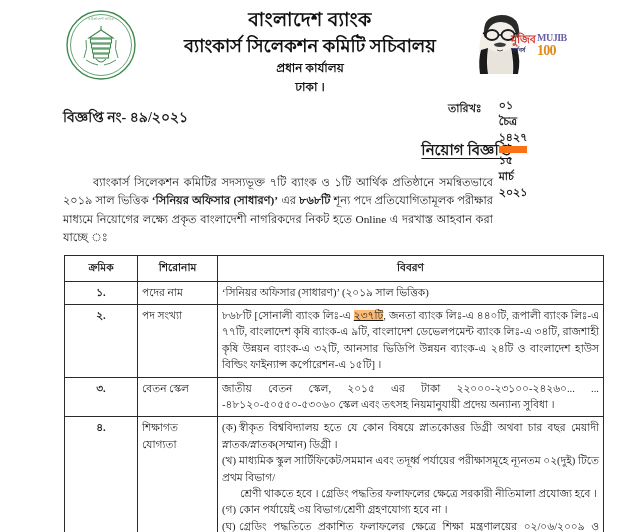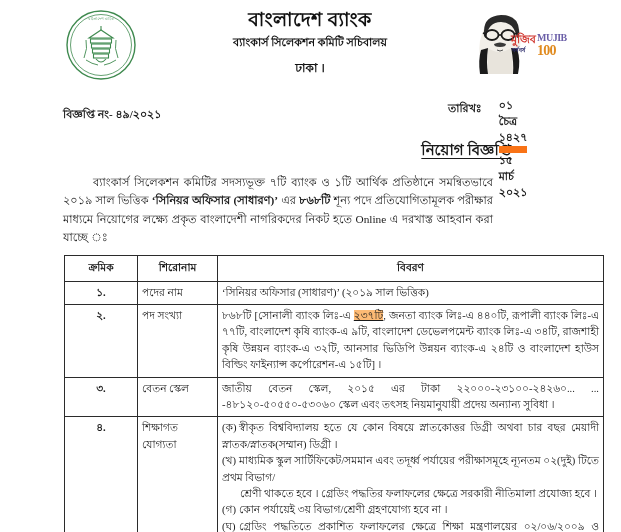--- a/index.html
+++ b/index.html
@@ -45,37 +45,37 @@
     text-align: center;
   }
   .org-name {
     font-size: 19px;
     font-weight: bold;
     letter-spacing: 0.4px;
     line-height: 1.25;
     color: #111;
   }
   .org-sub1 {
-    font-size: 11px;
+    font-size: 18px;
     font-weight: bold;
     margin-top: 3px;
     line-height: 1.3;
     color: #111;
   }
   .org-sub2 {
     font-size: 12px;
     font-weight: bold;
     margin-top: 3px;
     line-height: 1.3;
     color: #111;
   }
   .org-sub3 {
     font-size: 12px;
     font-weight: bold;
-    margin-top: 12px;
+    margin-top: 3px;
     line-height: 1.3;
     color: #111;
   }
 
   .logo-right {
     position: absolute;
     left: 468px;
     top: 4px;
     width: 96px;
     height: 82px;
@@ -128,21 +128,21 @@
   
   .meta-row {
     position: relative;
     height: 40px;
     margin-top: 4px;
   }
   .notice-no {
     position: absolute;
     left: 63px;
     top: 10px;
-    font-size: 11px;
+    font-size: 14px;
     font-weight: bold;
   }
   .date-block {
     position: absolute;
     left: 448px;
     top: 2px;
     font-size: 11px;
     font-weight: bold;
     display: flex;
     align-items: flex-start;
@@ -242,20 +242,21 @@
         </g>
         <g fill="#3f8a4f" font-size="4" font-family="'Liberation Sans',sans-serif">
           <text x="37" y="12" text-anchor="middle">বাংলাদেশ ব্যাংক</text>
         </g>
       </svg>
     </div>
 
     <div class="header-center">
       <div class="org-name">বাংলাদেশ ব্যাংক</div>
       <div class="org-sub1">ব্যাংকার্স সিলেকশন কমিটি সচিবালয়</div>
+      <div class="org-sub2">প্রধান কার্যালয়</div>
       <div class="org-sub3">ঢাকা ।</div>
     </div>
 
     <div class="logo-right">
       <div class="mujib-wrap">
         <svg class="mujib-portrait" width="62" height="74" viewBox="0 0 62 74">
 
           <g>
             <path d="M14 70 L12 52 Q10 40 14 30 Q18 14 32 11 Q47 9 51 24 Q55 38 50 52 L49 70 Z" fill="#f2efe9"></path>
             <path d="M12 70 Q10 56 13 46 L20 44 Q18 58 20 70 Z" fill="#1b1b1b"></path>

